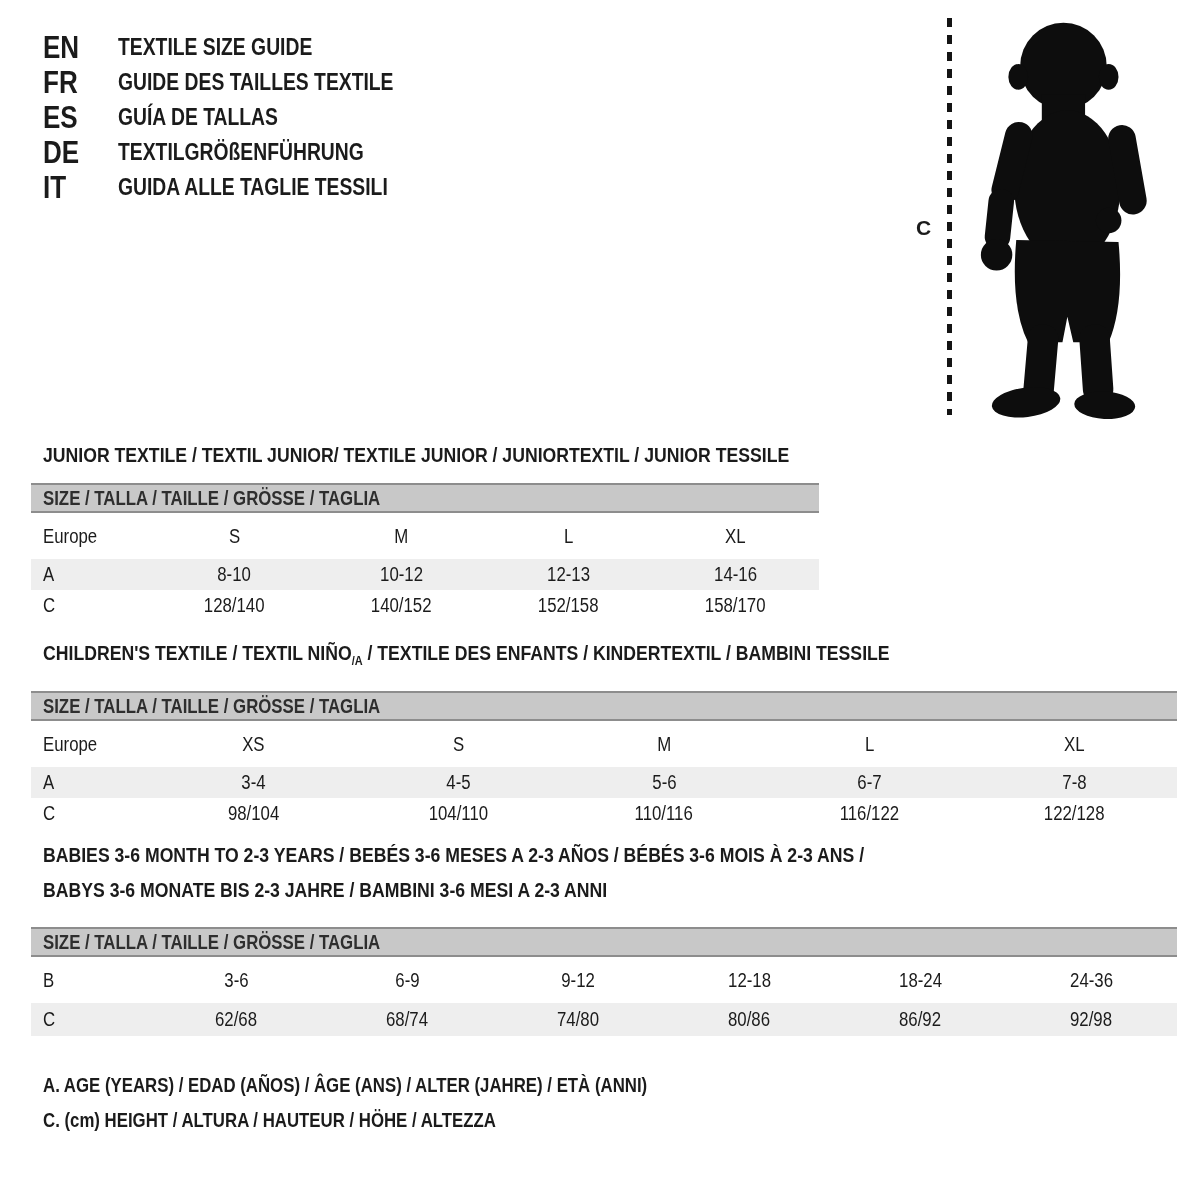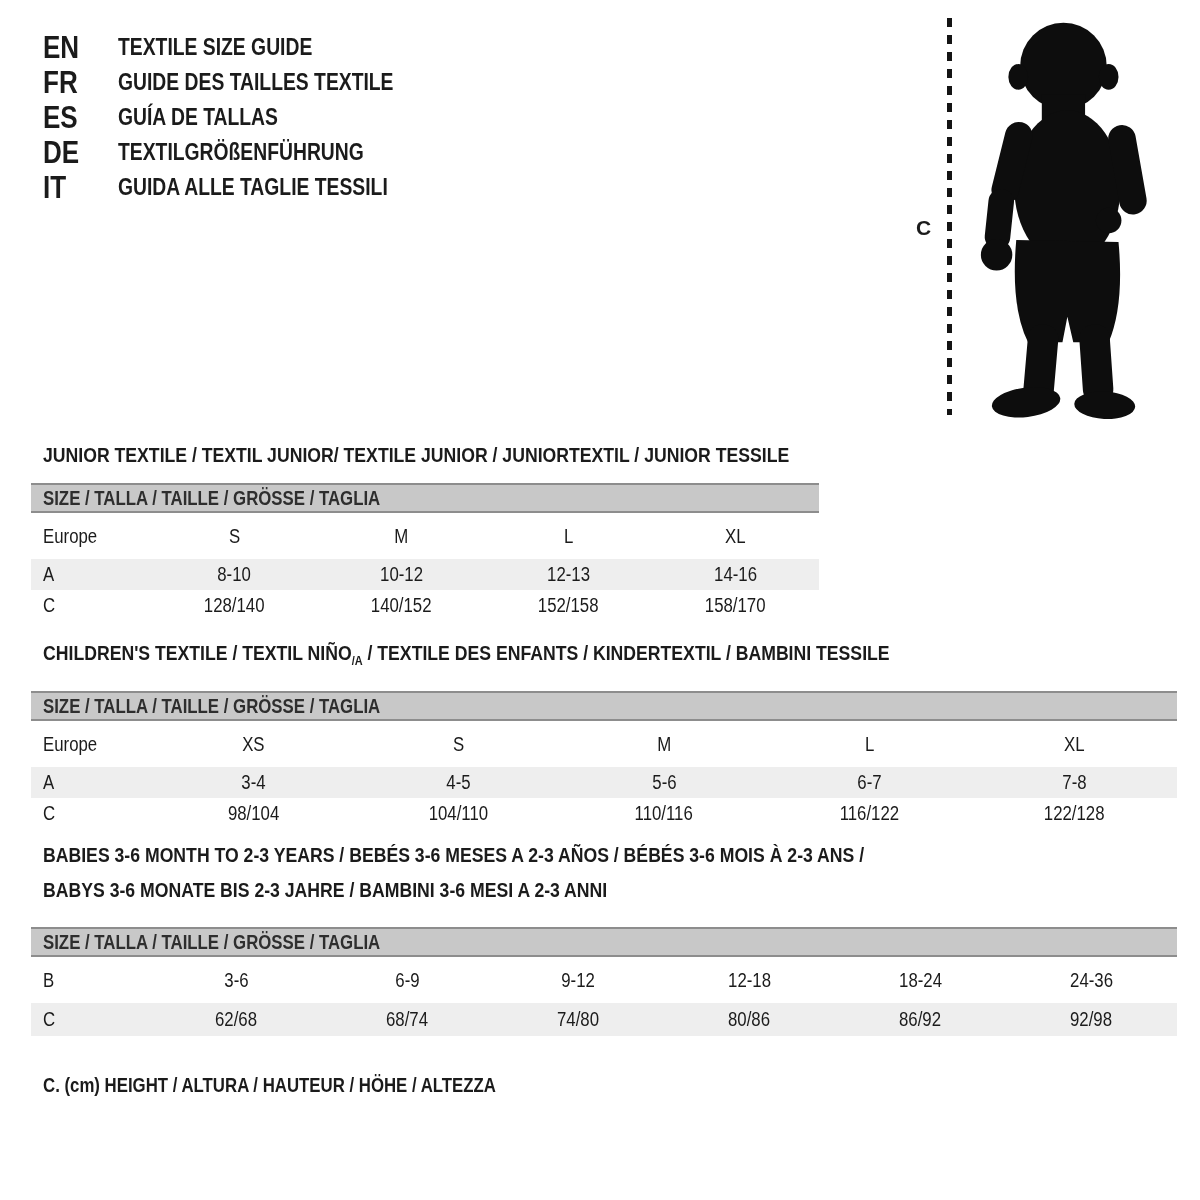--- a/index.html
+++ b/index.html
@@ -179,17 +179,20 @@
       <span class="tcell"><span class="cond-c">68/74</span></span>
       <span class="tcell"><span class="cond-c">74/80</span></span>
       <span class="tcell"><span class="cond-c">80/86</span></span>
       <span class="tcell"><span class="cond-c">86/92</span></span>
       <span class="tcell"><span class="cond-c">92/98</span></span>
     </div>
   </div>
 
   <div class="legend">
     <div class="legend-row">
+      <span class="cond">A. AGE (YEARS) / EDAD (AÑOS) / ÂGE (ANS) / ALTER (JAHRE) / ETÀ (ANNI)</span>
+    </div>
+    <div class="legend-row">
       <span class="cond">C. (cm) HEIGHT / ALTURA / HAUTEUR / HÖHE / ALTEZZA</span>
     </div>
   </div>
 
 </div>
 
 </body></html>

